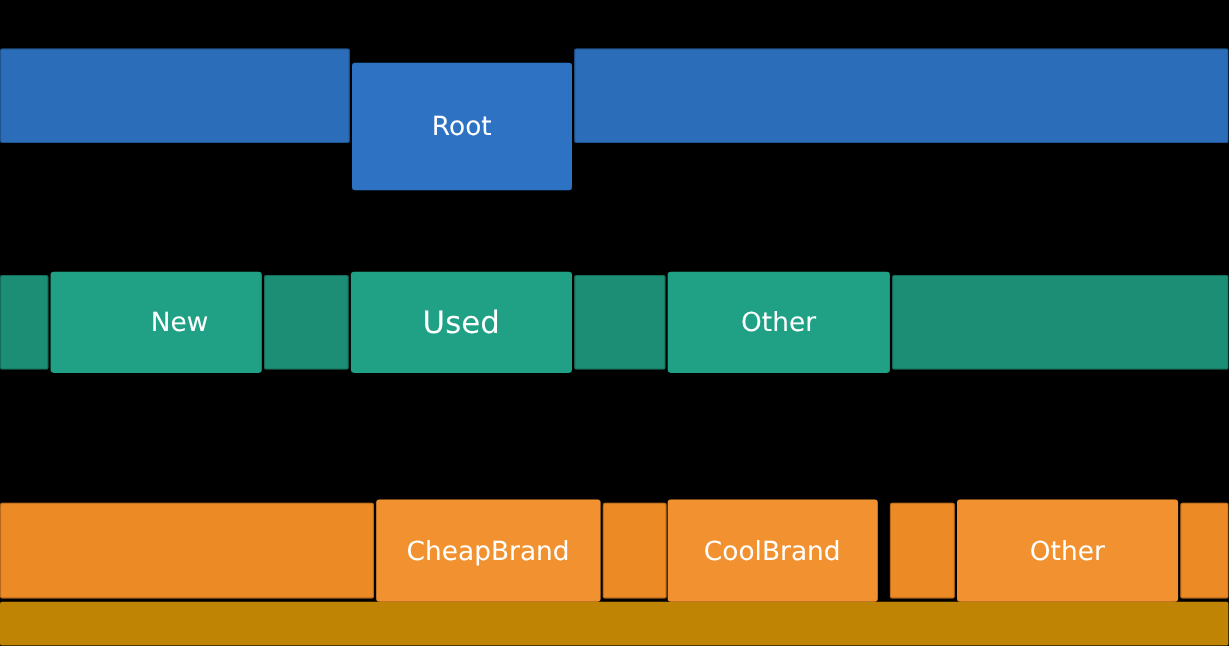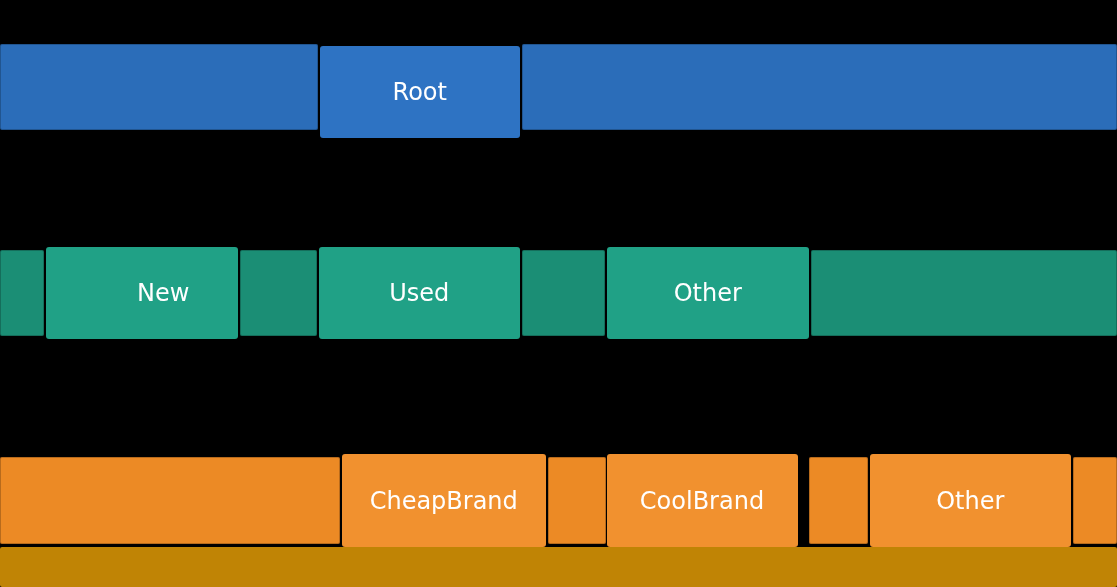--- a/index.html
+++ b/index.html
@@ -27,31 +27,31 @@
   .lbl {
     white-space: nowrap;
     user-select: none;
   }
 </style>
 </head>
 <body>
 
 <div id="stage" style="width: 1117px; height: 587px; background: rgb(0, 0, 0);">
     <div class="seg" style="left: 0px; top: 44px; width: 318px; height: 86px; background: rgb(43, 109, 185); box-shadow: rgba(0, 0, 0, 0.22) 0px 0px 0px 1px inset;"></div>
-    <div class="seg hi" style="left: 319.5px; top: 46px; width: 200.5px; height: 92px; background: rgb(46, 115, 195); justify-content: center;">
+    <div class="seg hi" style="left: 319.5px; top: 57px; width: 200.5px; height: 116px; background: rgb(46, 115, 195); justify-content: center;">
       <span class="lbl" style="color: rgb(255, 255, 255); font-size: 24px;">Root</span>
     </div>
     <div class="seg" style="left: 521.5px; top: 44px; width: 595.5px; height: 86px; background: rgb(43, 109, 185); box-shadow: rgba(0, 0, 0, 0.22) 0px 0px 0px 1px inset;"></div>
     <div class="seg" style="left: 0px; top: 250px; width: 44px; height: 86px; background: rgb(27, 142, 117); box-shadow: rgba(0, 0, 0, 0.22) 0px 0px 0px 1px inset;"></div>
     <div class="seg hi" style="left: 45.5px; top: 247px; width: 192.5px; height: 92px; background: rgb(32, 161, 134);">
       <span class="lbl" style="color: rgb(255, 255, 255); font-size: 24px; margin-left: 43px;">New</span>
     </div>
     <div class="seg" style="left: 239.5px; top: 250px; width: 77.5px; height: 86px; background: rgb(27, 142, 117); box-shadow: rgba(0, 0, 0, 0.22) 0px 0px 0px 1px inset;"></div>
     <div class="seg hi" style="left: 318.5px; top: 247px; width: 201.5px; height: 92px; background: rgb(32, 161, 134);">
-      <span class="lbl" style="color: rgb(255, 255, 255); font-size: 24px; text-align: center;">Used</span>
+      <span class="lbl" style="color: rgb(255, 255, 255); font-size: 28px; text-align: center;">Used</span>
     </div>
     <div class="seg" style="left: 521.5px; top: 250px; width: 83.5px; height: 86px; background: rgb(27, 142, 117); box-shadow: rgba(0, 0, 0, 0.22) 0px 0px 0px 1px inset;"></div>
     <div class="seg hi" style="left: 606.5px; top: 247px; width: 202.5px; height: 92px; background: rgb(32, 161, 134);">
       <span class="lbl" style="color: rgb(255, 255, 255); font-size: 24px;">Other</span>
     </div>
     <div class="seg" style="left: 810.5px; top: 250px; width: 306.5px; height: 86px; background: rgb(27, 142, 117); box-shadow: rgba(0, 0, 0, 0.22) 0px 0px 0px 1px inset;"></div>
     <div class="seg" style="left: 0px; top: 457px; width: 340px; height: 87px; background: rgb(236, 138, 37); box-shadow: rgba(0, 0, 0, 0.22) 0px 0px 0px 1px inset;"></div>
     <div class="seg hi" style="left: 341.5px; top: 454px; width: 204.5px; height: 93px; background: rgb(241, 145, 47); align-items: center;">
       <span class="lbl" style="color: rgb(255, 255, 255); font-size: 24px;">CheapBrand</span>
     </div>

